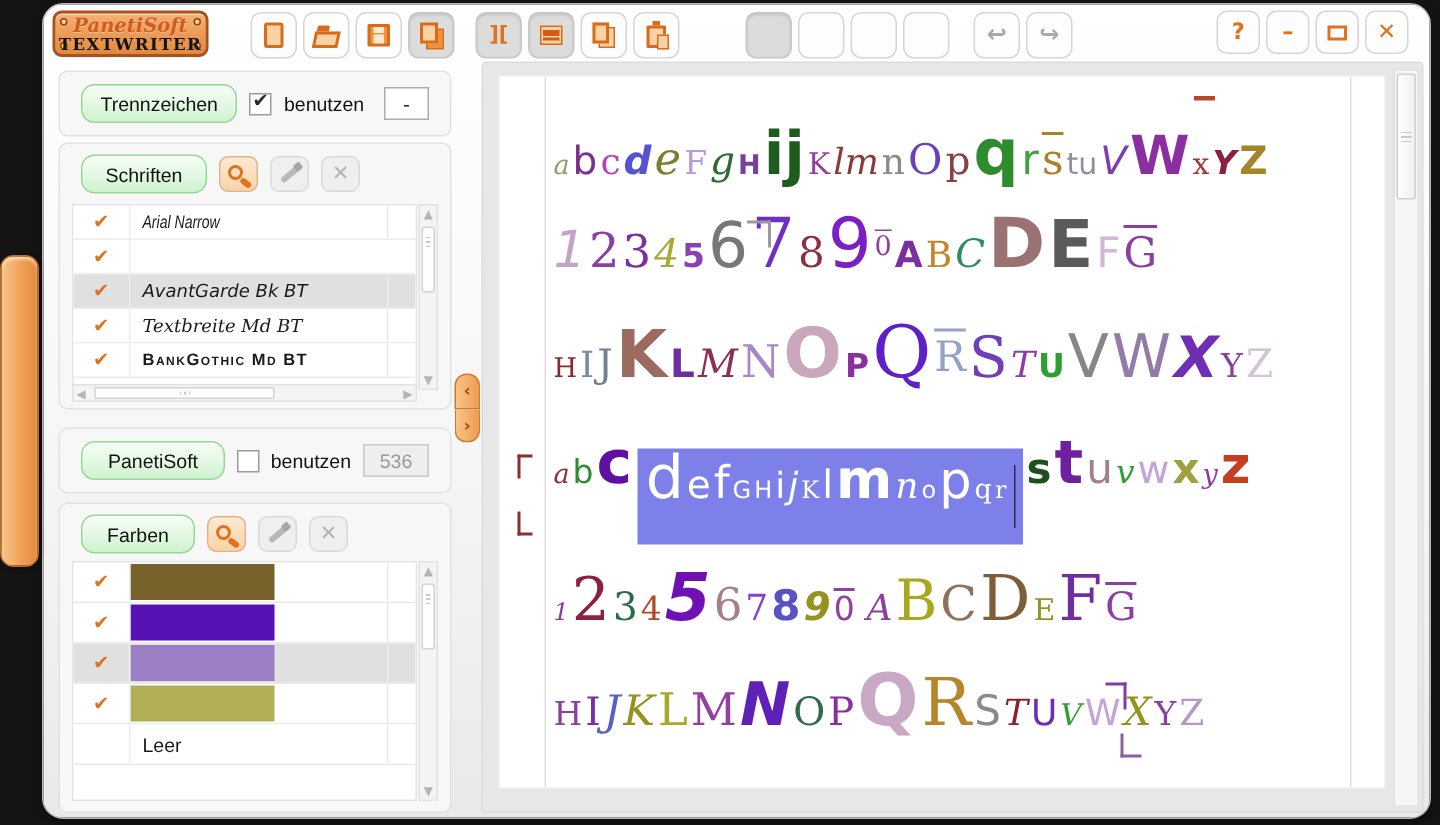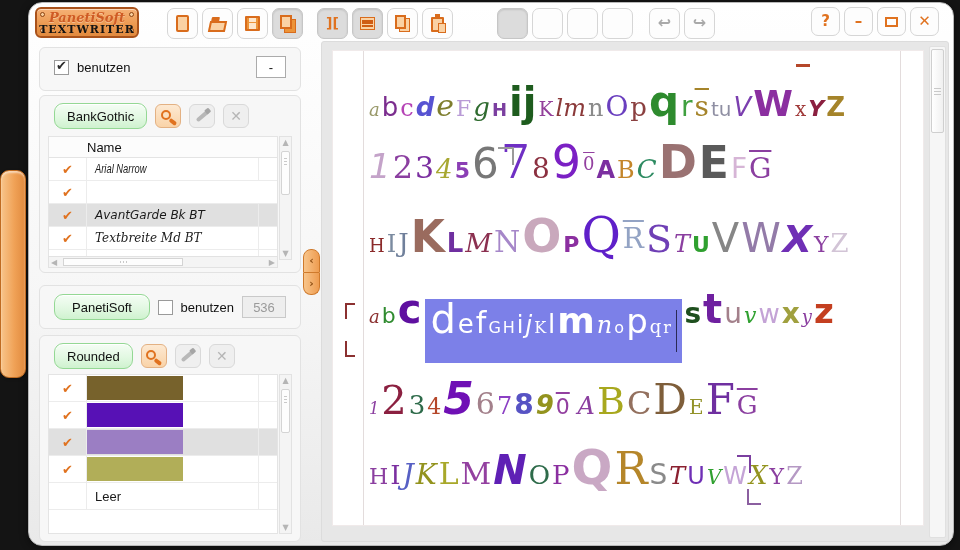--- a/index.html
+++ b/index.html
@@ -238,46 +238,43 @@
           <span class="sq"></span>
         </div>
         <div class="wbtn wbtn-close">
           <span class="glyph">✕</span>
         </div>
       </div>
   </div>
 
   <div class="panel" id="panel-trenn">
     <div class="panel-row">
+      <div class="gbtn">Trennzeichen</div>
       <div class="chk">
           <span>✔</span>
         </div>
       <div class="lbl">benutzen</div>
       <input class="field" value="-" style="">
     </div>
   </div>
 
   <div class="panel" id="panel-schriften">
     <div class="panel-row" style="padding-top:7px">
-      <div class="gbtn" style="min-width:84px">BankGothic</div>
+      <div class="gbtn" style="min-width:84px">Schriften</div>
       <div class="mini-btn">
           <span class="ic-search"></span>
         </div>
       <div class="mini-btn plain">
           <span class="ic-wand"></span>
         </div>
       <div class="mini-btn plain">
           <span class="ic-x">✕</span>
         </div>
     </div>
     <div class="stable" id="font-table">
-      <div class="thead">
-        <div class="cell-check"></div>
-        <div class="hc">Name</div>
-      </div>
       <div id="font-rows">
           <div class="trow">
             <div class="cell-check">✔</div>
             <div class="cell-name">
               <span class="fs-narrow">Arial Narrow</span>
             </div>
             <div class="cell-extra"></div>
           </div>
           <div class="trow">
             <div class="cell-check">✔</div>
@@ -326,21 +323,21 @@
     <div class="panel-row">
       <div class="gbtn">PanetiSoft</div>
       <div class="chk"></div>
       <div class="lbl">benutzen</div>
       <input class="field field-wide disabled" value="536" style="">
     </div>
   </div>
 
   <div class="panel" id="panel-farben">
     <div class="panel-row" style="padding-top:7px">
-      <div class="gbtn" style="min-width:76px">Rounded</div>
+      <div class="gbtn" style="min-width:76px">Farben</div>
       <div class="mini-btn">
           <span class="ic-search"></span>
         </div>
       <div class="mini-btn plain">
           <span class="ic-wand"></span>
         </div>
       <div class="mini-btn plain">
           <span class="ic-x">✕</span>
         </div>
     </div>

